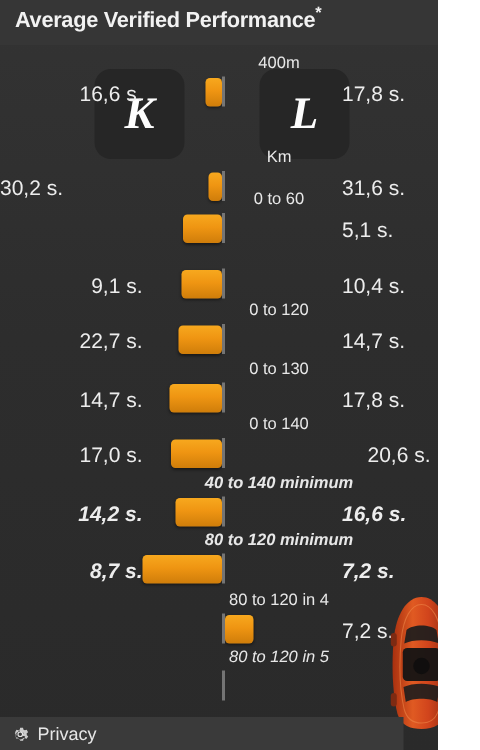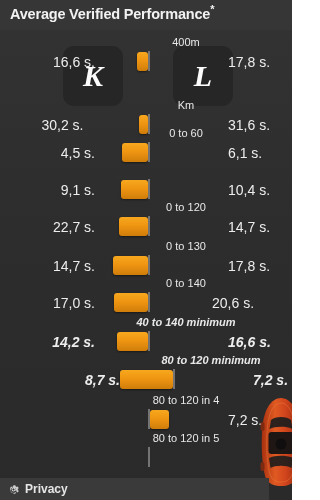--- a/index.html
+++ b/index.html
@@ -64,21 +64,21 @@
   .val{
     position:absolute;font-size:14px;color:#ededed;white-space:nowrap;
   }
   .val.left{text-align:right;}
   .val.ital{font-style:italic;font-weight:bold;}
   
   #car{position:absolute;left:258px;top:396px;width:46px;height:92px;}
   
   #footer{
     position:absolute;left:0;bottom:0;width:269px;height:22px;
-    background:#3a3a3a;display:flex;align-items:center;font-weight:bold;
+    background:#3a3a3a;display:flex;align-items:center;
   }
   #privacy-btn{display:flex;align-items:center;gap:5px;padding-left:7px;cursor:pointer;}
   #privacy-label{font-size:12px;color:#e6e6e6;}
 </style>
 </head>
 <body>
 
 <div id="app">
 
   <div id="header">
@@ -100,31 +100,30 @@
           <div class="divider" style="top: 0px;"></div>
           <div class="val left" style="left: 0px; width: 95px; top: 3px; text-align: right;">16,6 s.</div>
           <div class="val" style="left: 228px; top: 3px;">17,8 s.</div>
         </div>
       </div>
       <div class="row" style="top: 69px;">
         <div class="row-label">Km</div>
         <div class="bar-track" style="top: 15px;">
           <div class="bar" style="width: 9px; top: 1px; left: 139px;"></div>
           <div class="divider" style="top: 0px;"></div>
-          <div class="val left" style="left: 15px; width: 95px; top: 3px; text-align: center;">30,2 s.</div>
+          <div class="val left" style="left: 0px; width: 95px; top: 3px; text-align: left;">30,2 s.</div>
           <div class="val" style="left: 228px; top: 3px;">31,6 s.</div>
         </div>
       </div>
       <div class="row" style="top: 97px;">
         <div class="row-label">0 to 60</div>
         <div class="bar-track" style="top: 15px;">
           <div class="bar" style="width: 26px; top: 1px; left: 122px;"></div>
           <div class="divider" style="top: 0px;"></div>
-          <div class="val left" style="left: 0px; width: 95px; top: 3px; text-align: right;">4,5 s.</div>
-          <div class="val" style="left: 228px; top: 3px;">6,1 s.</div>
+          <div class="val" style="left: 228px; top: 3px;">5,1 s.</div>
         </div>
       </div>
       <div class="row" style="top: 134px;">
         <div class="bar-track" style="top: 15px;">
           <div class="bar" style="width: 27px; top: 1px; left: 121px;"></div>
           <div class="divider" style="top: 0px;"></div>
           <div class="val left" style="left: 0px; width: 95px; top: 3px; text-align: right;">9,1 s.</div>
           <div class="val" style="left: 228px; top: 3px;">10,4 s.</div>
         </div>
       </div>
@@ -145,50 +144,50 @@
           <div class="val left" style="left: 0px; width: 95px; top: 3px; text-align: right;">14,7 s.</div>
           <div class="val" style="left: 228px; top: 3px;">17,8 s.</div>
         </div>
       </div>
       <div class="row" style="top: 247px;">
         <div class="row-label">0 to 140</div>
         <div class="bar-track" style="top: 15px;">
           <div class="bar" style="width: 34px; top: 1px; left: 114px;"></div>
           <div class="divider" style="top: 0px;"></div>
           <div class="val left" style="left: 0px; width: 95px; top: 3px; text-align: right;">17,0 s.</div>
-          <div class="val" style="left: 212px; top: 3px;">20,6 s.</div>
+          <div class="val" style="left: 245px; top: 3px;">20,6 s.</div>
         </div>
       </div>
       <div class="row" style="top: 286px;">
         <div class="row-label ital">40 to 140 minimum</div>
         <div class="bar-track" style="top: 15px;">
           <div class="bar" style="width: 31px; top: 1px; left: 117px;"></div>
           <div class="divider" style="top: 0px;"></div>
           <div class="val left ital" style="left: 0px; width: 95px; top: 3px; text-align: right;">14,2 s.</div>
           <div class="val ital" style="left: 228px; top: 3px;">16,6 s.</div>
         </div>
       </div>
-      <div class="row" style="top: 324px; margin-left: 25px;">
+      <div class="row" style="top: 324px;">
         <div class="row-label ital">80 to 120 minimum</div>
         <div class="bar-track" style="top: 15px;">
           <div class="bar" style="width: 53px; top: 1px; left: 95px;"></div>
           <div class="divider" style="top: 0px;"></div>
           <div class="val left ital" style="left: 0px; width: 95px; top: 3px; text-align: right;">8,7 s.</div>
           <div class="val ital" style="left: 228px; top: 3px;">7,2 s.</div>
         </div>
       </div>
       <div class="row" style="top: 364px;">
         <div class="row-label">80 to 120 in 4</div>
         <div class="bar-track" style="top: 15px;">
           <div class="bar" style="width: 19px; top: 1px; left: 150px;"></div>
           <div class="divider" style="top: 0px;"></div>
           <div class="val" style="left: 228px; top: 3px;">7,2 s.</div>
         </div>
       </div>
-      <div class="row" style="top: 402px;">
+      <div class="row" style="top: 402px; font-style: italic;">
         <div class="row-label">80 to 120 in 5</div>
         <div class="bar-track" style="top: 15px;">
           <div class="divider" style="top: 0px;"></div>
         </div>
       </div>
     </div>
 
   <svg id="car" viewBox="0 0 46 92">
     <defs>
       <linearGradient id="cg" x1="0" y1="0" x2="1" y2="0">

